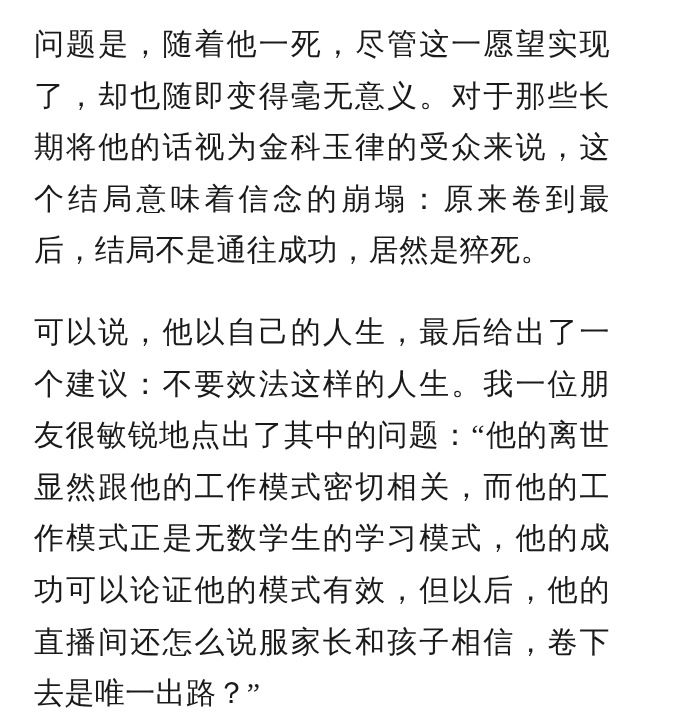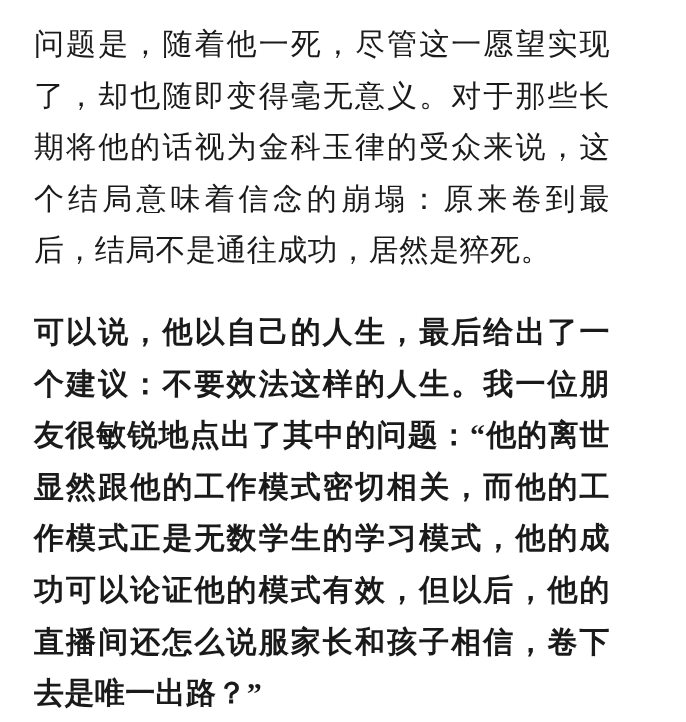--- a/index.html
+++ b/index.html
@@ -25,21 +25,20 @@
     font-size: 30px;
     line-height: 1.72;
     text-align: justify;
     text-justify: inter-ideograph;
     letter-spacing: 0.4px;
     margin: 0 0 30px 0;
     font-family: "Liberation Serif", "DejaVu Serif", serif;
   }
   .para:last-child {
     margin-bottom: 0;
-    font-weight: bold;
   }
 </style>
 </head>
 <body>
 
 <div class="page">
   <p class="para">问题是，随着他一死，尽管这一愿望实现了，却也随即变得毫无意义。对于那些长期将他的话视为金科玉律的受众来说，这个结局意味着信念的崩塌：原来卷到最后，结局不是通往成功，居然是猝死。</p>
   <p class="para">可以说，他以自己的人生，最后给出了一个建议：不要效法这样的人生。我一位朋友很敏锐地点出了其中的问题：“他的离世显然跟他的工作模式密切相关，而他的工作模式正是无数学生的学习模式，他的成功可以论证他的模式有效，但以后，他的直播间还怎么说服家长和孩子相信，卷下去是唯一出路？”</p>
 </div>
 

